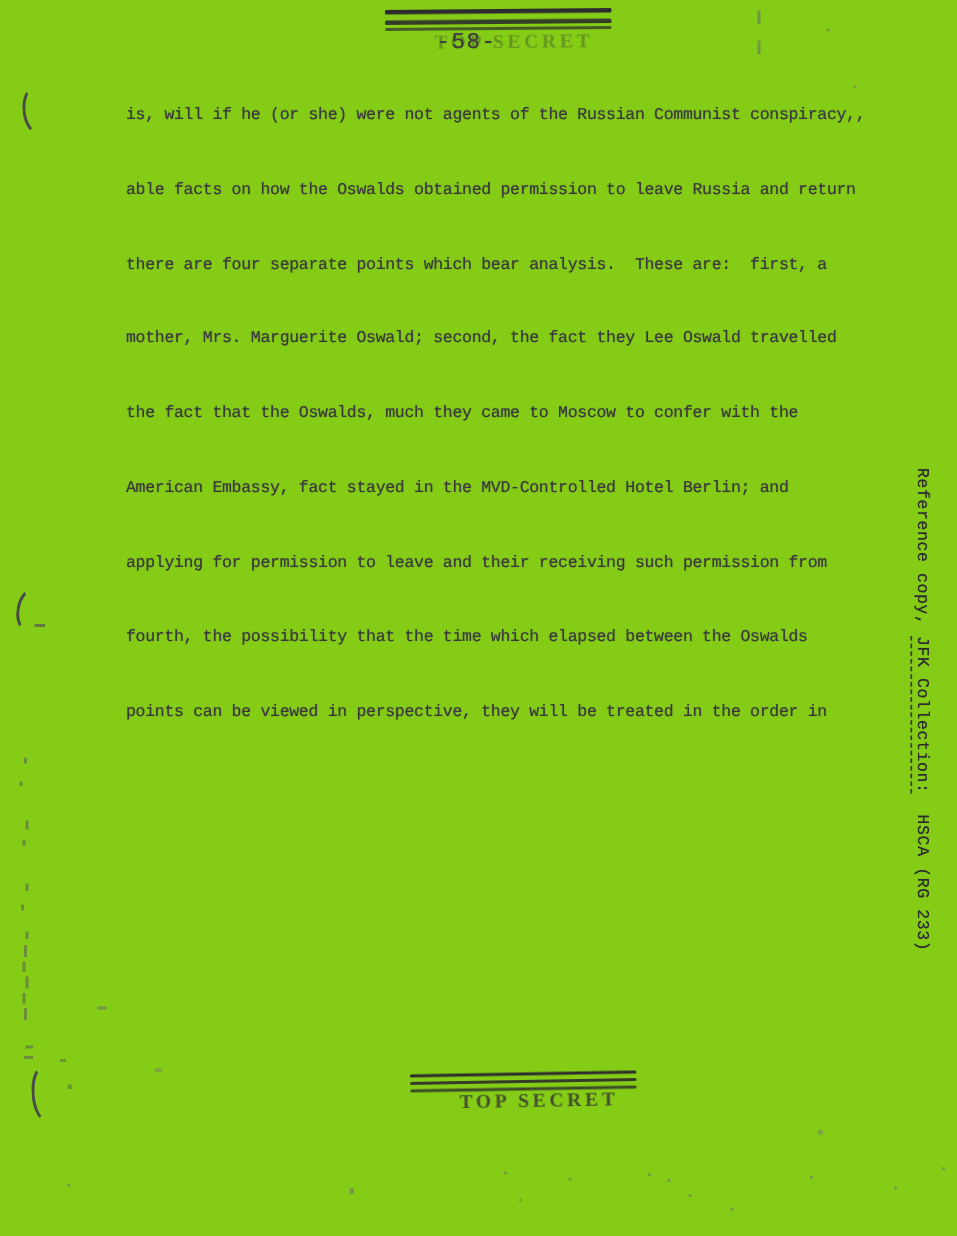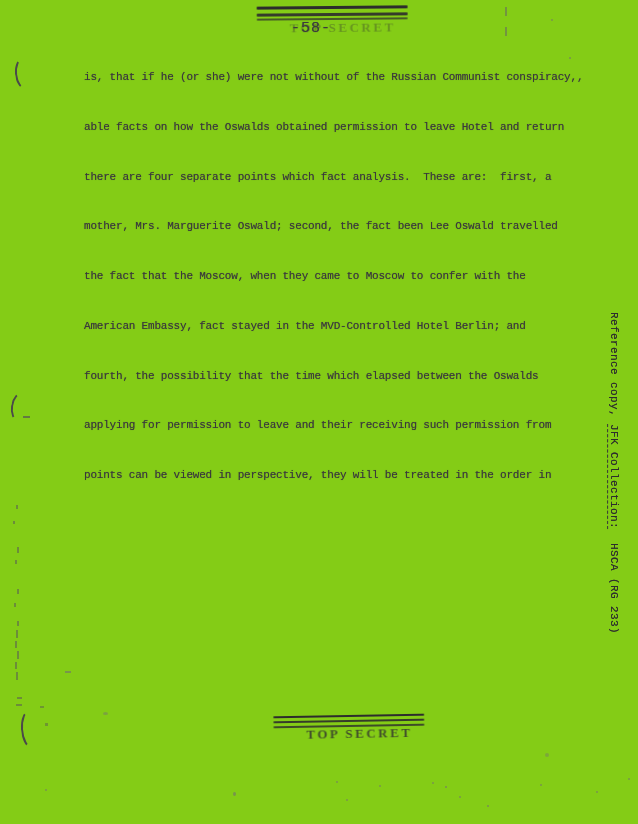--- a/index.html
+++ b/index.html
@@ -98,28 +98,28 @@
     <span class="strike s2"></span>
     <span class="strike s3"></span>
   </div>
 
   <div class="page-number">-58-</div>
 
   <span class="rmark r1"></span>
   <span class="rmark r2"></span>
 
   <div class="doc-body typed">
-    <div class="line">is, that if he (or she) were not without of the Russian Communist conspiracy,,</div>
-    <div class="line">able facts on how the Oswalds obtained permission to leave Hotel and return</div>
-    <div class="line">there are four separate points which fact analysis.  These are:  first, a</div>
-    <div class="line">mother, Mrs. Marguerite Oswald; second, the fact been Lee Oswald travelled</div>
-    <div class="line">the fact that the Moscow, when they came to Moscow to confer with the</div>
+    <div class="line">is, will if he (or she) were not agents of the Russian Communist conspiracy,,</div>
+    <div class="line">able facts on how the Oswalds obtained permission to leave Russia and return</div>
+    <div class="line">there are four separate points which bear analysis.  These are:  first, a</div>
+    <div class="line">mother, Mrs. Marguerite Oswald; second, the fact they Lee Oswald travelled</div>
+    <div class="line">the fact that the Oswalds, much they came to Moscow to confer with the</div>
     <div class="line">American Embassy, fact stayed in the MVD-Controlled Hotel Berlin; and</div>
+    <div class="line">applying for permission to leave and their receiving such permission from</div>
     <div class="line">fourth, the possibility that the time which elapsed between the Oswalds</div>
-    <div class="line">applying for permission to leave and their receiving such permission from</div>
     <div class="line">points can be viewed in perspective, they will be treated in the order in</div>
     
     
 
     
     
     
     
     
     

